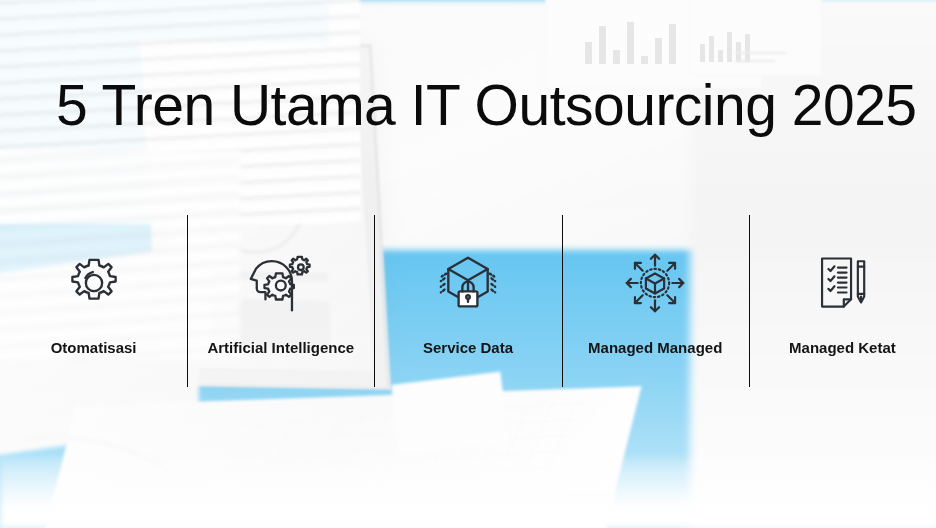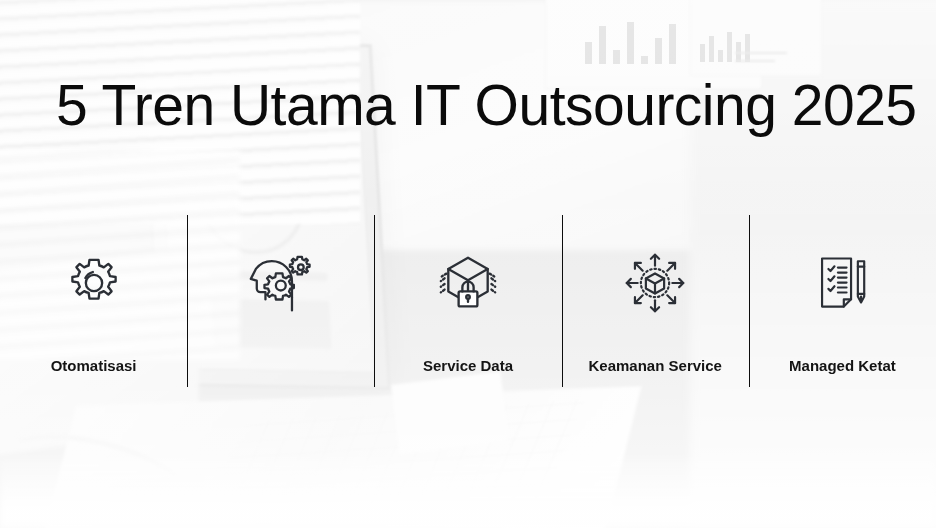--- a/index.html
+++ b/index.html
@@ -6,21 +6,21 @@
   body{
     width:936px;height:528px;
     background:#ffffff;
     font-family:"Liberation Sans", sans-serif;
     overflow:hidden;
   }
   #stage{
     position:relative;
     width:936px;height:528px;
     overflow:hidden;
-    background:#e5e5e5;
+    background:#0ea5e9;
   }
 
   
   .bg-layer{position:absolute;inset:0;overflow:hidden;}
 
   
   .blinds{
     position:absolute;left:-10px;top:-6px;width:370px;height:230px;
     background:repeating-linear-gradient(
       177deg,
@@ -159,21 +159,21 @@
     position:absolute;left:0;top:0;width:1px;height:172px;
     background:#0d0d0d;
   }
   .icon-wrap{
     height:100px;
     display:flex;align-items:center;justify-content:center;
     margin-top:18px;
   }
   .icon-wrap svg{display:block;}
   .col-label{
-    margin-top:24px;
+    margin-top:6px;
     font-size:15px;font-weight:700;color:#141414;
     text-align:center;white-space:nowrap;
   }
 </style>
 </head>
 <body>
 
 <div id="stage">
 
   <div class="bg-layer">
@@ -246,20 +246,21 @@
         <div class="icon-wrap">
           <svg width="64" height="60" viewBox="0 0 70 64" fill="none" stroke="#2b2f36" stroke-width="2.5" stroke-linejoin="round" stroke-linecap="round">
             <path d="M47 48 V30 a22 22 0 0 0 -22 -22 a22 22 0 0 0 -17.5 8.6 L2 27.5 l6.5 2 v8.5 a4 4 0 0 0 4 4 h5.5 v8"></path>
             <path d="M33 21.5 l3.6 0 0.6 4.0 a13 13 0 0 1 3.2 1.33 l3.3 -2.5 2.55 2.55 -2.5 3.3 a13 13 0 0 1 1.33 3.2 l4.0 0.6 0 3.6 -4.0 0.6 a13 13 0 0 1 -1.33 3.2 l2.5 3.3 -2.55 2.55 -3.3 -2.5 a13 13 0 0 1 -3.2 1.33 l-0.6 4.0 -3.6 0 -3.6 0 -0.6 -4.0 a13 13 0 0 1 -3.2 -1.33 l-3.3 2.5 -2.55 -2.55 2.5 -3.3 a13 13 0 0 1 -1.33 -3.2 l-4.0 -0.6 0 -3.6 4.0 -0.6 a13 13 0 0 1 1.33 -3.2 l-2.5 -3.3 2.55 -2.55 3.3 2.5 a13 13 0 0 1 3.2 -1.33 l0.6 -4.0 z"></path>
             <circle cx="34.8" cy="34.8" r="5.4"></circle>
             <path d="M55.5 3.5 l2.4 0 0.45 2.7 a8.6 8.6 0 0 1 2.1 0.88 l2.2 -1.66 1.7 1.7 -1.66 2.2 a8.6 8.6 0 0 1 0.88 2.1 l2.7 0.45 0 2.4 -2.7 0.45 a8.6 8.6 0 0 1 -0.88 2.1 l1.66 2.2 -1.7 1.7 -2.2 -1.66 a8.6 8.6 0 0 1 -2.1 0.88 l-0.45 2.7 -2.4 0 -2.4 0 -0.45 -2.7 a8.6 8.6 0 0 1 -2.1 -0.88 l-2.2 1.66 -1.7 -1.7 1.66 -2.2 a8.6 8.6 0 0 1 -0.88 -2.1 l-2.7 -0.45 0 -2.4 2.7 -0.45 a8.6 8.6 0 0 1 0.88 -2.1 l-1.66 -2.2 1.7 -1.7 2.2 1.66 a8.6 8.6 0 0 1 2.1 -0.88 l0.45 -2.7 z"></path>
             <circle cx="56.7" cy="14.7" r="3.1"></circle>
             <path d="M47 48 V62" stroke-width="2.5"></path>
           </svg>
         </div>
+        <div class="col-label">Artificial Intelligence</div>
       </div>
 
       <div class="col">
         <div class="icon-wrap">
           <svg width="62" height="60" viewBox="0 0 66 64" fill="none" stroke="#2b2f36" stroke-width="2.5" stroke-linejoin="round" stroke-linecap="round">
             <path d="M33 5 L54 17 V41 L33 53 L12 41 V17 Z"></path>
             <path d="M12 17 L33 29 L54 17"></path>
             <path d="M33 29 V53"></path>
             <path d="M8 27 L4 30 M8 33 L4 36 M8 39 L4 42" stroke-dasharray="2 2.6"></path>
             <path d="M58 27 L62 30 M58 33 L62 36 M58 39 L62 42" stroke-dasharray="2 2.6"></path>
@@ -294,21 +295,21 @@
                 <path d="M12 18.5 L12 12 L18.5 12"></path>
               <path d="M47.5 47.5 L56 56"></path>
                 <path d="M56 49.5 L56 56 L49.5 56"></path>
               <path d="M47.5 20.5 L56 12"></path>
                 <path d="M49.5 12 L56 12 L56 18.5"></path>
               <path d="M20.5 47.5 L12 56"></path>
                 <path d="M12 49.5 L12 56 L18.5 56"></path>
             </g>
           </svg>
         </div>
-        <div class="col-label">Keamanan Service</div>
+        <div class="col-label">Managed Managed</div>
       </div>
 
       <div class="col">
         <div class="icon-wrap">
           <svg width="58" height="58" viewBox="0 0 60 64" fill="none" stroke="#2b2f36" stroke-width="2.4" stroke-linejoin="round" stroke-linecap="round">
             <path d="M8 5 H40 V50 L32 58 H8 Z"></path>
             <path d="M40 50 H32 V58"></path>
             <path d="M15 16.5 l2.3 2.3 4.4 -5.2"></path>
             <path d="M15 27.5 l2.3 2.3 4.4 -5.2"></path>
             <path d="M15 38.5 l2.3 2.3 4.4 -5.2"></path>

